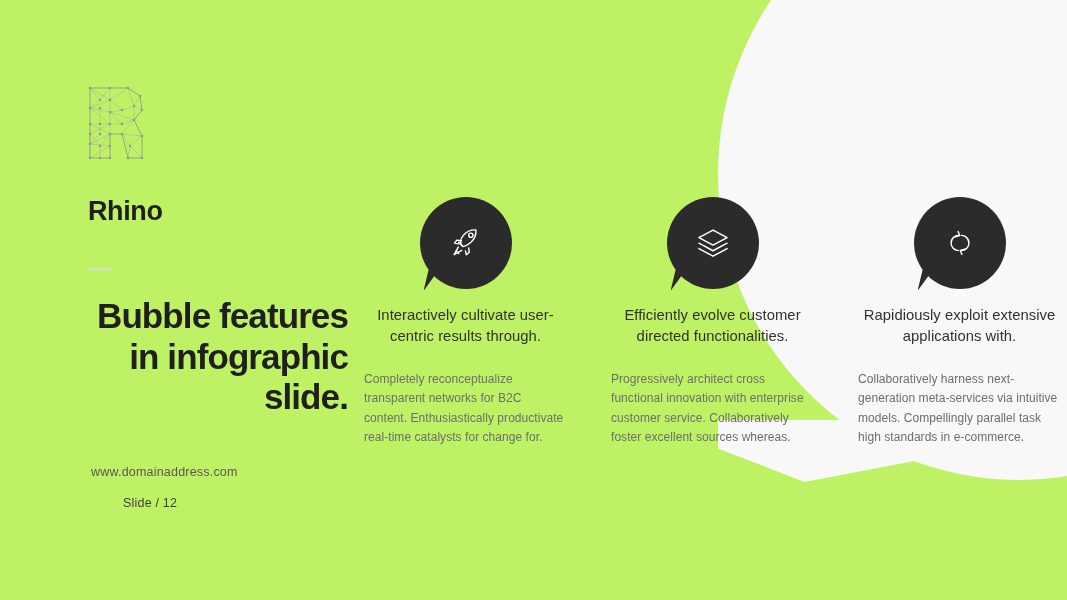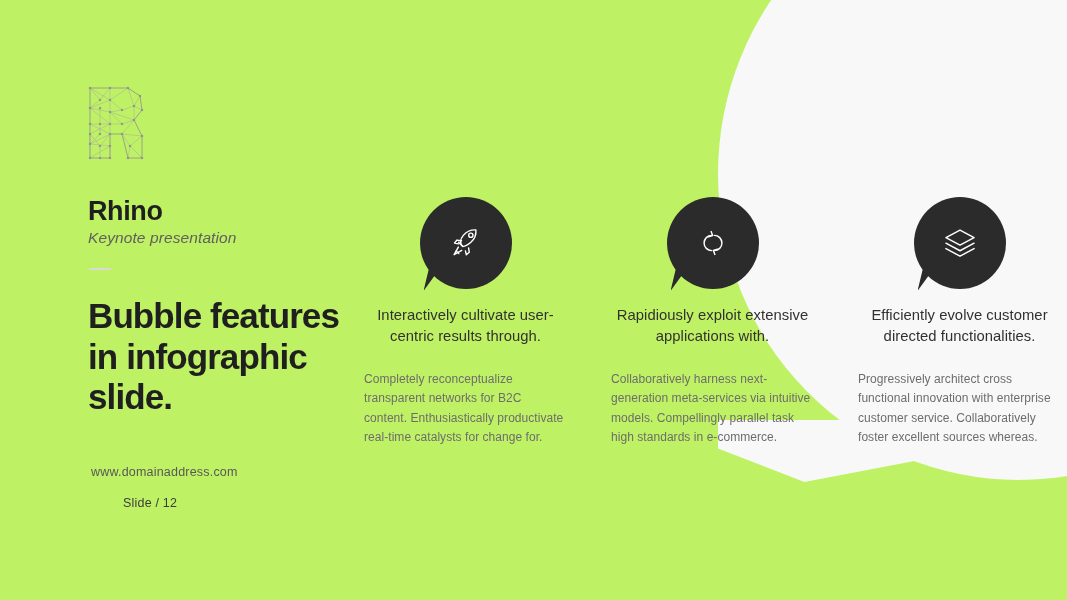--- a/index.html
+++ b/index.html
@@ -101,20 +101,21 @@
   .headline {
     position: absolute;
     left: 0px;
     top: 296px;
     width: 260px;
     font-size: 35px;
     font-weight: bold;
     color: #1f1f1f;
     line-height: 1.16;
     letter-spacing: -0.9px;
+    text-align: right;
   }
 
   .domain-url {
     position: absolute;
     left: 3px;
     top: 465px;
     font-size: 12.5px;
     color: #58585a;
     letter-spacing: 0.2px;
     text-align: right;
@@ -251,21 +252,20 @@
             <circle cx="2" cy="72" r="0.9"></circle>
           <circle cx="12" cy="72" r="0.9"></circle>
             <circle cx="22" cy="72" r="0.9"></circle>
             <circle cx="40" cy="72" r="0.9"></circle>
           <circle cx="54" cy="72" r="0.9"></circle>
         </g>
       </svg>
     </div>
 
     <div class="brand-name">Rhino</div>
-    <div class="brand-tagline">Keynote presentation</div>
     <div class="divider"></div>
     <div class="headline">Bubble features in infographic slide.</div>
     <div class="domain-url">www.domainaddress.com</div>
     <div class="slide-number">Slide / 12</div>
   </div>
 
   <div class="features">
 
     <div class="feature">
       <div class="bubble-wrap">
@@ -285,42 +285,42 @@
       </div>
       <div class="feature-title">Interactively cultivate user-centric results through.</div>
       <div class="feature-body">Completely reconceptualize transparent networks for B2C content. Enthusiastically productivate real-time catalysts for change for.</div>
     </div>
 
     <div class="feature">
       <div class="bubble-wrap">
         <div class="bubble-circle"></div>
         <div class="bubble-tail"></div>
         <div class="bubble-icon">
+          <svg width="36" height="36" viewBox="0 0 32 32" fill="none" stroke="#ffffff" stroke-width="1.3" stroke-linecap="round" stroke-linejoin="round">
+            <polygon points="16,4.5 28.5,11.2 16,17.9 3.5,11.2"></polygon>
+            <polyline points="3.5,16.2 16,22.9 28.5,16.2"></polyline>
+            <polyline points="3.5,21.0 16,27.7 28.5,21.0"></polyline>
+          </svg>
+        </div>
+      </div>
+      <div class="feature-title">Efficiently evolve customer directed functionalities.</div>
+      <div class="feature-body">Progressively architect cross functional innovation with enterprise customer service. Collaboratively foster excellent sources whereas.</div>
+    </div>
+
+    <div class="feature">
+      <div class="bubble-wrap">
+        <div class="bubble-circle"></div>
+        <div class="bubble-tail"></div>
+        <div class="bubble-icon">
           <svg width="38" height="30" viewBox="0 0 40 30" fill="none" stroke="#ffffff" stroke-width="1.5" stroke-linecap="round" stroke-linejoin="round">
             <path d="M18.6 7.0 A8 8 0 1 0 18.6 23.0"></path>
             <polyline points="18.0,3.0 19.6,7.2 15.3,8.4"></polyline>
             <path d="M21.4 23.0 A8 8 0 1 0 21.4 7.0"></path>
             <polyline points="22.0,27.0 20.4,22.8 24.7,21.6"></polyline>
           </svg>
         </div>
       </div>
       <div class="feature-title">Rapidiously exploit extensive applications with.</div>
       <div class="feature-body">Collaboratively harness next-generation meta-services via intuitive models. Compellingly parallel task high standards in e-commerce.</div>
     </div>
 
-    <div class="feature">
-      <div class="bubble-wrap">
-        <div class="bubble-circle"></div>
-        <div class="bubble-tail"></div>
-        <div class="bubble-icon">
-          <svg width="36" height="36" viewBox="0 0 32 32" fill="none" stroke="#ffffff" stroke-width="1.3" stroke-linecap="round" stroke-linejoin="round">
-            <polygon points="16,4.5 28.5,11.2 16,17.9 3.5,11.2"></polygon>
-            <polyline points="3.5,16.2 16,22.9 28.5,16.2"></polyline>
-            <polyline points="3.5,21.0 16,27.7 28.5,21.0"></polyline>
-          </svg>
-        </div>
-      </div>
-      <div class="feature-title">Efficiently evolve customer directed functionalities.</div>
-      <div class="feature-body">Progressively architect cross functional innovation with enterprise customer service. Collaboratively foster excellent sources whereas.</div>
-    </div>
-
   </div>
 </div>
 
 </body></html>

